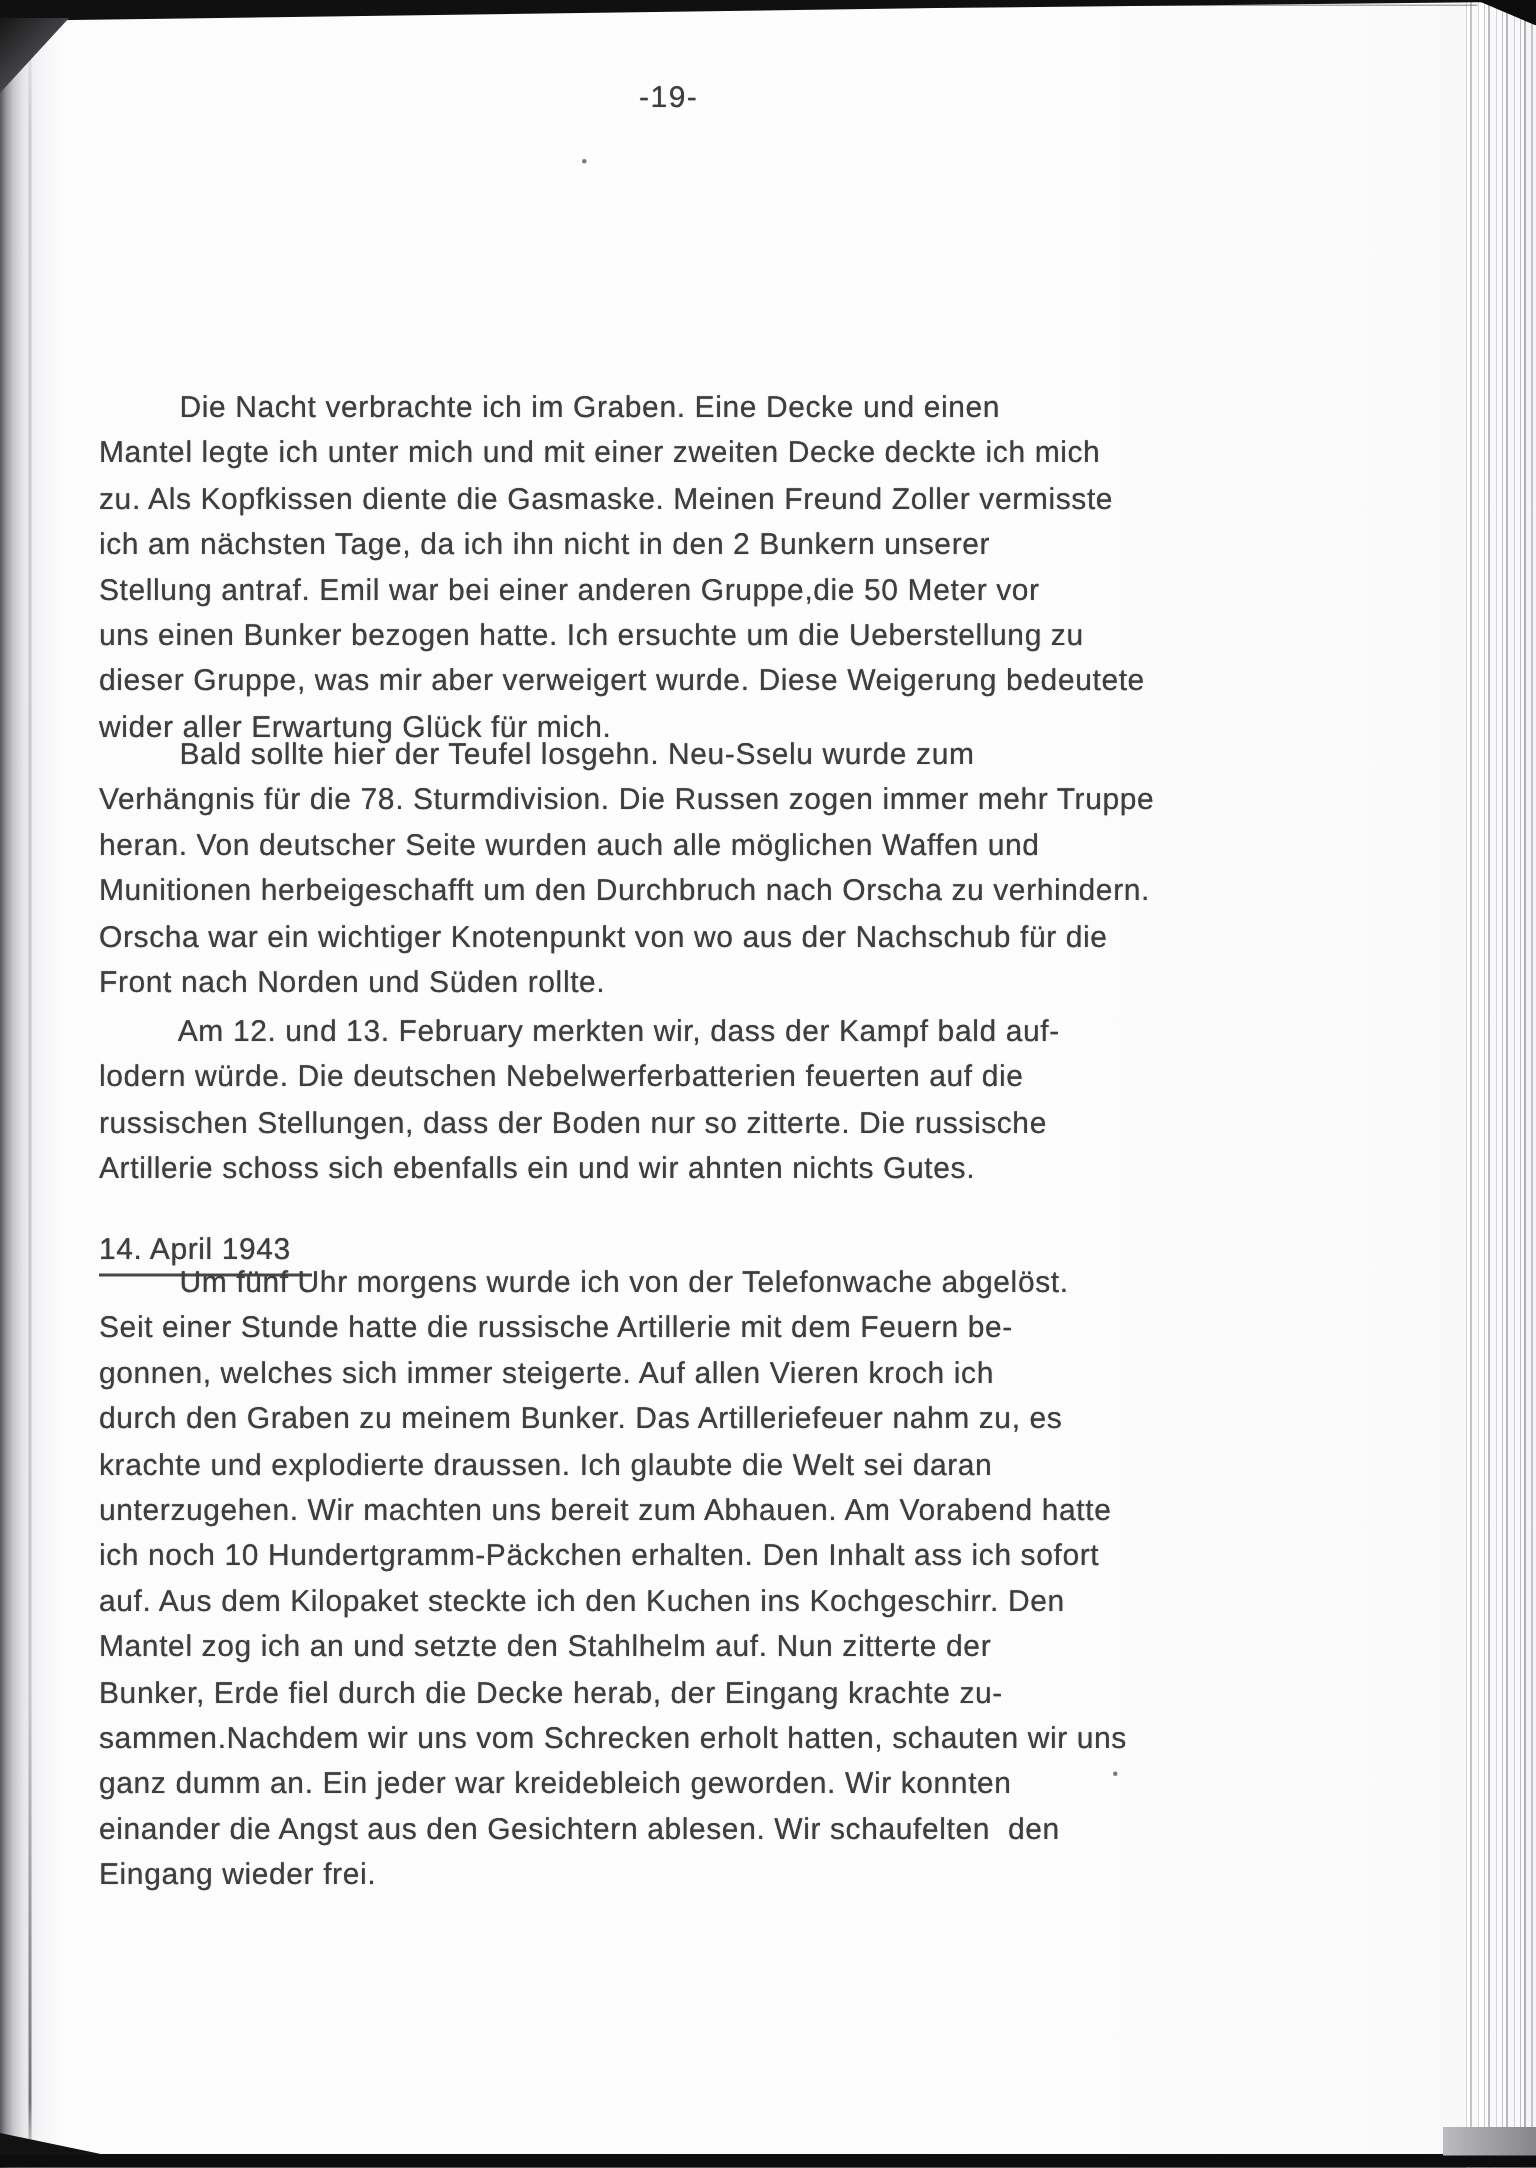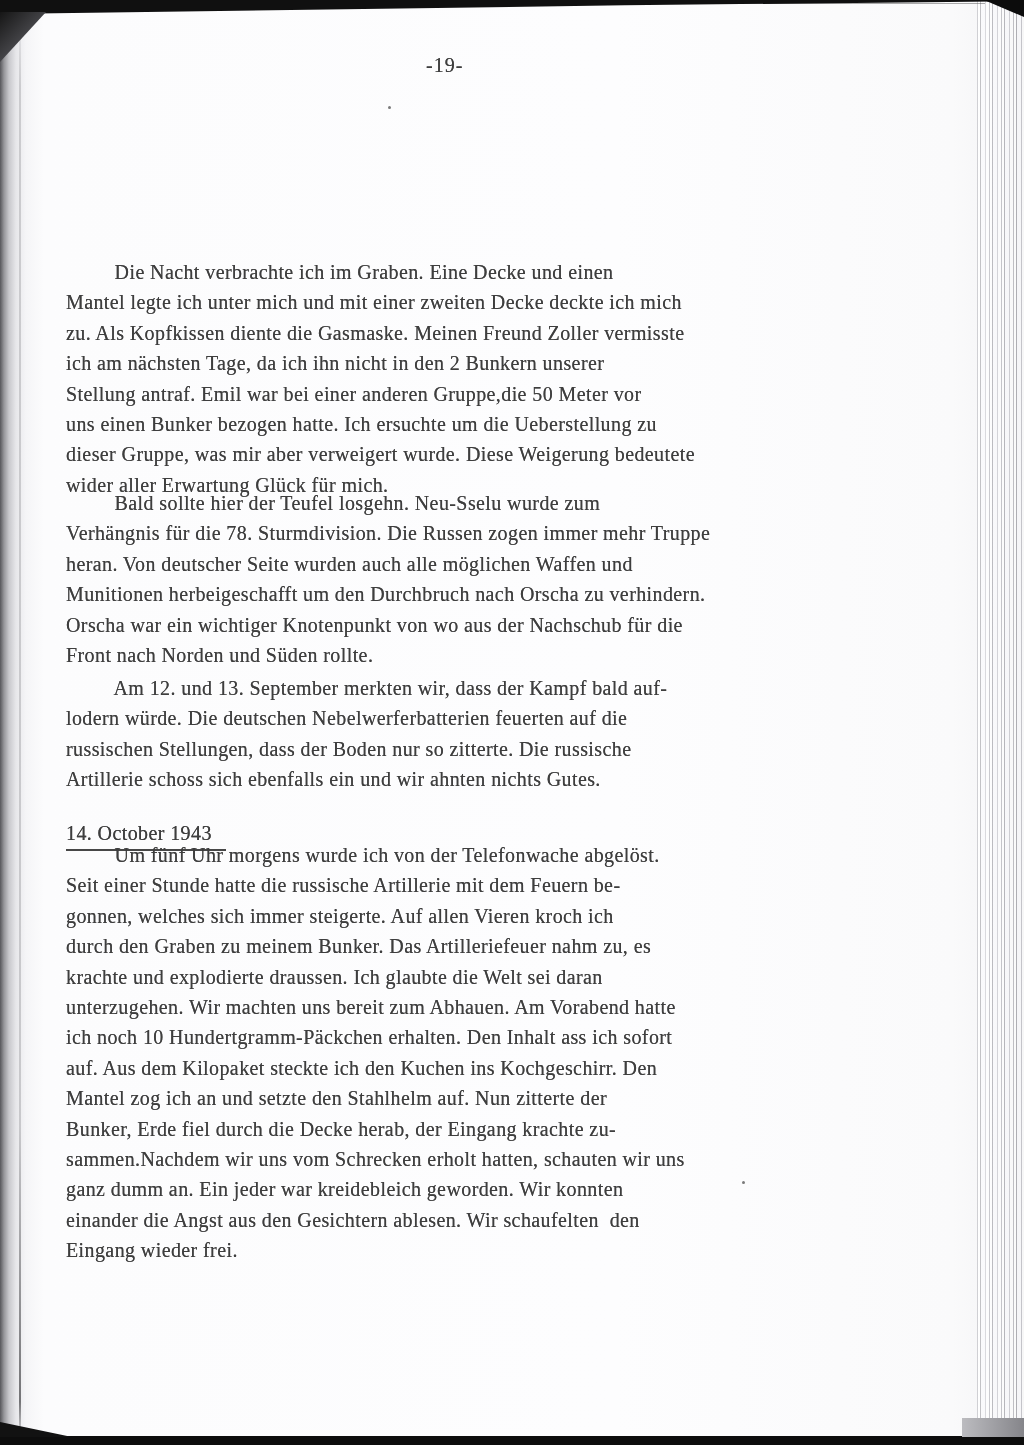--- a/index.html
+++ b/index.html
@@ -4,21 +4,21 @@
 <style>
   html, body { margin:0; padding:0; background:#333; }
   .page {
     position:relative;
     width:1024px; height:1445px;
     overflow:hidden;
     background:
       linear-gradient(90deg, #57575b 0px, #96969a 4px, #c8c8cc 9px,
         #e7e7ea 16px, #f5f5f7 26px, #fcfcfd 44px, #fdfdfe 60%,
         #fafafb 93%, #f2f2f4 100%);
-    font-family:Liberation Serif, serif;
+    font-family:Liberation Sans, sans-serif;
     color:#3e3e3e;
   }
   .fold-line {
     position:absolute; left:19px; top:0; bottom:0; width:2px;
     background:linear-gradient(180deg,
       rgba(70,70,75,0) 0%, rgba(70,70,75,0.20) 6%,
       rgba(70,70,75,0.22) 78%, rgba(35,35,38,0.6) 97%, rgba(35,35,38,0));
   }
   .right-edge-streaks {
     position:absolute; right:0; top:0; bottom:0; width:47px;
@@ -114,27 +114,27 @@
 Stellung antraf. Emil war bei einer anderen Gruppe,die 50 Meter vor
 uns einen Bunker bezogen hatte. Ich ersuchte um die Ueberstellung zu
 dieser Gruppe, was mir aber verweigert wurde. Diese Weigerung bedeutete
 wider aller Erwartung Glück für mich.</div>
   <div class="para p2">         Bald sollte hier der Teufel losgehn. Neu-Sselu wurde zum
 Verhängnis für die 78. Sturmdivision. Die Russen zogen immer mehr Truppe
 heran. Von deutscher Seite wurden auch alle möglichen Waffen und
 Munitionen herbeigeschafft um den Durchbruch nach Orscha zu verhindern.
 Orscha war ein wichtiger Knotenpunkt von wo aus der Nachschub für die
 Front nach Norden und Süden rollte.</div>
-  <div class="para p3">         Am 12. und 13. September merkten wir, dass der Kampf bald auf-
+  <div class="para p3">         Am 12. und 13. February merkten wir, dass der Kampf bald auf-
 lodern würde. Die deutschen Nebelwerferbatterien feuerten auf die
 russischen Stellungen, dass der Boden nur so zitterte. Die russische
 Artillerie schoss sich ebenfalls ein und wir ahnten nichts Gutes.</div>
 
   <div class="section-heading">
-    <span class="heading-text">14. October 1943</span>
+    <span class="heading-text">14. April 1943</span>
   </div>
 
   <div class="para p4">         Um fünf Uhr morgens wurde ich von der Telefonwache abgelöst.
 Seit einer Stunde hatte die russische Artillerie mit dem Feuern be-
 gonnen, welches sich immer steigerte. Auf allen Vieren kroch ich
 durch den Graben zu meinem Bunker. Das Artilleriefeuer nahm zu, es
 krachte und explodierte draussen. Ich glaubte die Welt sei daran
 unterzugehen. Wir machten uns bereit zum Abhauen. Am Vorabend hatte
 ich noch 10 Hundertgramm-Päckchen erhalten. Den Inhalt ass ich sofort
 auf. Aus dem Kilopaket steckte ich den Kuchen ins Kochgeschirr. Den

